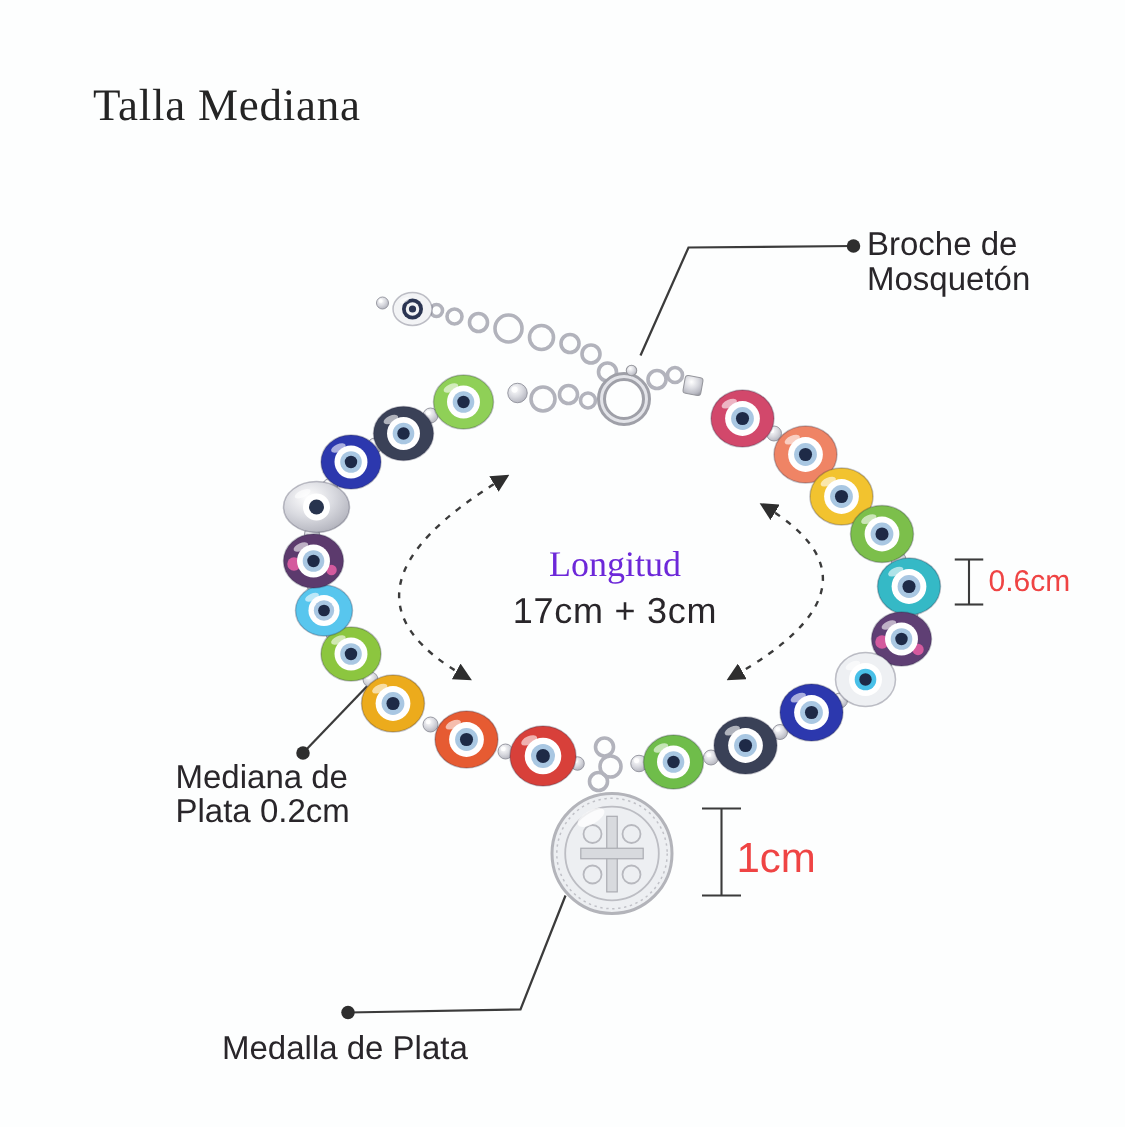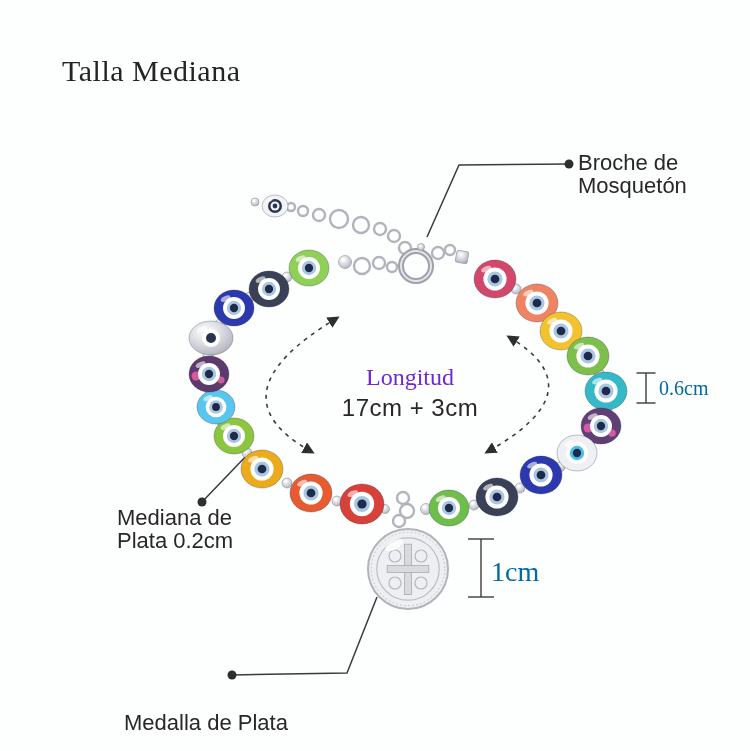--- a/index.html
+++ b/index.html
@@ -12,33 +12,33 @@
   #title{
     left:62px;top:54px;
     font-family:"Liberation Serif","DejaVu Serif",serif;
     font-size:30px;color:#242424;letter-spacing:.5px;text-align:center;
   }
   .callout{
     font-size:22px;line-height:23px;color:#29262a;white-space:pre-line;
   }
   #clasp-label{left:578px;top:151px;width:130px;}
   #spheres-label{left:117px;top:506px;width:120px;}
-  #medal-label{left:124px;top:687px;width:200px;margin-top:24px;}
+  #medal-label{left:148px;top:687px;width:200px;}
   #length-title{
     left:325px;top:364px;width:170px;text-align:center;
     font-family:"Liberation Serif","DejaVu Serif",serif;
     font-size:24px;color:#6d28d9;
   }
   #length-value{
     left:325px;top:394px;width:170px;text-align:center;
     font-size:24px;color:#29262a;letter-spacing:.5px;
   }
   .measure-text{
-    font-family:Liberation Serif, serif;
-    color:#0369a1;
+    font-family:Liberation Sans, sans-serif;
+    color:#ef4444;
   }
   #bead-size-label{left:659px;top:377px;font-size:20px;}
   #medal-size-label{left:491px;top:556px;font-size:28px;}
   svg{display:block;}
 </style>
 </head>
 <body>
 
 <div id="title" class="abs">Talla Mediana</div>
 

